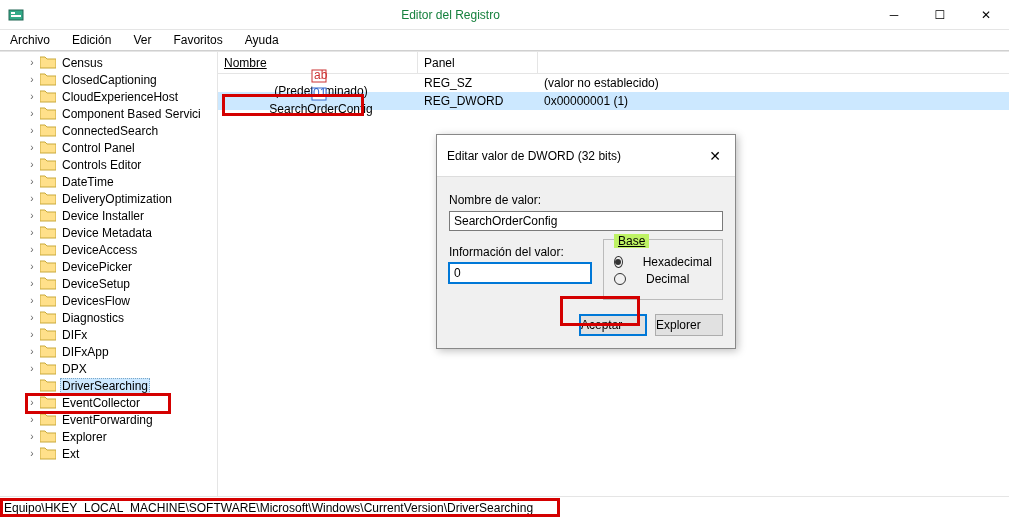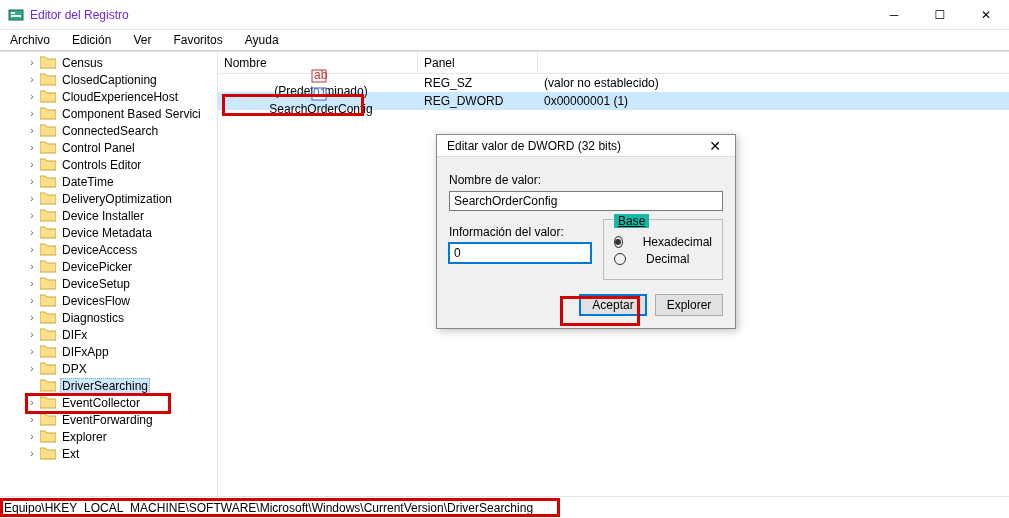--- a/index.html
+++ b/index.html
@@ -1,77 +1,77 @@
 <!DOCTYPE html>
 <html><head>
 <meta charset="utf-8">
 <style>
 * { box-sizing: border-box; margin: 0; padding: 0; font-family: "Segoe UI", Tahoma, sans-serif; font-size: 12px; }
 body { width: 1009px; height: 518px; background: #fff; overflow: hidden; position: relative; color: #000; }
 
 .titlebar { height: 30px; background: #fff; display: flex; align-items: center; padding-left: 8px; border-bottom: 1px solid #e5e5e5; }
 .titlebar .app-icon { width: 16px; height: 16px; margin-right: 6px; }
-.titlebar .title { flex: 1; color: #6d28d9; }
+.titlebar .title { flex: 1; color: #15803d; text-align: center; }
 .win-controls { display: flex; }
 .win-controls div { width: 46px; height: 30px; display: flex; align-items: center; justify-content: center; color: #000; }
 
 .menubar { height: 20px; display: flex; align-items: center; padding-left: 6px; gap: 14px; }
 .menubar span { padding: 2px 4px; }
 
 .divider { height: 1px; background: #d0d0d0; }
 
 .content { display: flex; height: 446px; border-top: 1px solid #e5e5e5; }
 .tree { width: 218px; overflow: hidden; border-right: 1px solid #e5e5e5; padding-top: 2px; }
 .tree-inner { padding-left: 2px; }
 .tree-row { height: 17px; display: flex; align-items: center; white-space: nowrap; position: relative; }
 .tree-row .expander { width: 12px; height: 12px; display: flex; align-items: center; justify-content: center; margin-left: 24px; margin-right: 2px; color: #666; font-size: 10px; }
 .tree-row .folder { width: 16px; height: 13px; margin-right: 4px; }
 .tree-row .label { padding: 0 2px; }
 .tree-row.selected .label { background: #cce8ff; border: 1px dotted #7aa7c7; padding: 0 1px; }
 
 .listview { flex: 1; position: relative; }
 .list-header { height: 22px; display: flex; align-items: center; border-bottom: 1px solid #e5e5e5; }
 .list-header div { padding-left: 6px; border-right: 1px solid #e5e5e5; height: 100%; display: flex; align-items: center; }
-.col-name { width: 200px; }
+.col-name { width: 200px; text-decoration: underline; }
 .col-type { width: 120px; }
 .col-data { flex: 1; }
 .list-row { height: 18px; display: flex; align-items: center; }
 .list-row .cell { padding-left: 6px; flex-direction: column; }
 .list-row .cname { width: 200px; display: flex; align-items: center; }
 .list-row .ctype { width: 120px; }
 .list-row .cdata { flex: 1; }
 .list-row.selected { background: #cce8ff; }
 .reg-icon { width: 16px; height: 16px; margin-right: 4px; }
 
 .statusbar { position: absolute; bottom: 0; left: 0; right: 0; height: 22px; border-top: 1px solid #e5e5e5; display: flex; align-items: center; padding-left: 4px; background: #fff; }
 
 .hl-red { border: 3px solid #d40000; position: absolute; pointer-events: none; }
 .hl-tree { left: 25px; top: 393px; width: 146px; height: 21px; }
 .hl-value { left: 222px; top: 94px; width: 142px; height: 22px; }
 .hl-accept { left: 560px; top: 296px; width: 80px; height: 30px; }
 .hl-status { left: 0; top: 498px; width: 560px; height: 19px; }
 
 .dialog { position: absolute; left: 436px; top: 134px; width: 300px; background: #f0f0f0; border: 1px solid #888; box-shadow: 2px 2px 8px rgba(0,0,0,0.25); }
-.dialog-title { height: 22px; background: #fff; display: flex; align-items: center; padding-left: 10px; border-bottom: 1px solid #ddd; }
+.dialog-title { height: 42px; background: #fff; display: flex; align-items: center; padding-left: 10px; border-bottom: 1px solid #ddd; }
 .dialog-title .t { flex: 1; }
 .dialog-title .close { width: 40px; text-align: center; font-size: 14px; }
 .dialog-body { padding: 10px 12px 12px; }
 .dlg-label { margin-bottom: 4px; margin-top: 6px; }
 .dlg-input { width: 100%; border: 1px solid #7a7a7a; padding: 2px 4px; background: #fff; height: 20px; display: flex; align-items: center; }
 .dlg-input.focus { border: 1px solid #0078d7; outline: 1px solid #0078d7; }
 .dlg-row { display: flex; gap: 12px; margin-top: 8px; }
 .dlg-left { flex: 1; }
 .fieldset { border: 1px solid #bbb; padding: 6px 10px 10px; }
-.fieldset .legend { position: relative; top: -12px; background: #14b8a6; padding: 0 4px; display: inline-block; text-decoration: underline; }
+.fieldset .legend { position: relative; top: -12px; background: #bef264; padding: 0 4px; display: inline-block; text-decoration: underline; }
 .fieldset .opts { margin-top: -8px; }
 .radio-row { display: flex; align-items: center; gap: 20px; margin: 3px 0; }
 .radio { width: 12px; height: 12px; border-radius: 50%; border: 1px solid #333; display: inline-flex; align-items: center; justify-content: center; }
 .radio.checked::after { content: ""; width: 6px; height: 6px; background: #333; border-radius: 50%; }
 .dlg-buttons { display: flex; justify-content: flex-end; gap: 8px; margin-top: 14px; }
-.btn { min-width: 68px; height: 22px; border: 1px solid #adadad; background: #e1e1e1; display: flex; align-items: center; justify-content: center; }
+.btn { min-width: 68px; height: 22px; border: 1px solid #adadad; background: #e1e1e1; display: flex; align-items: center; }
 .btn.default { border: 2px solid #0078d7; }
 .folder svg, .reg-icon svg, .app-icon svg { width: 100%; height: 100%; }
 </style>
 </head>
 <body>
 
 <div class="titlebar">
   <span class="app-icon">
     <svg viewBox="0 0 16 16">
         <rect x="1" y="3" width="14" height="10" fill="#3a8" stroke="#265"></rect>

